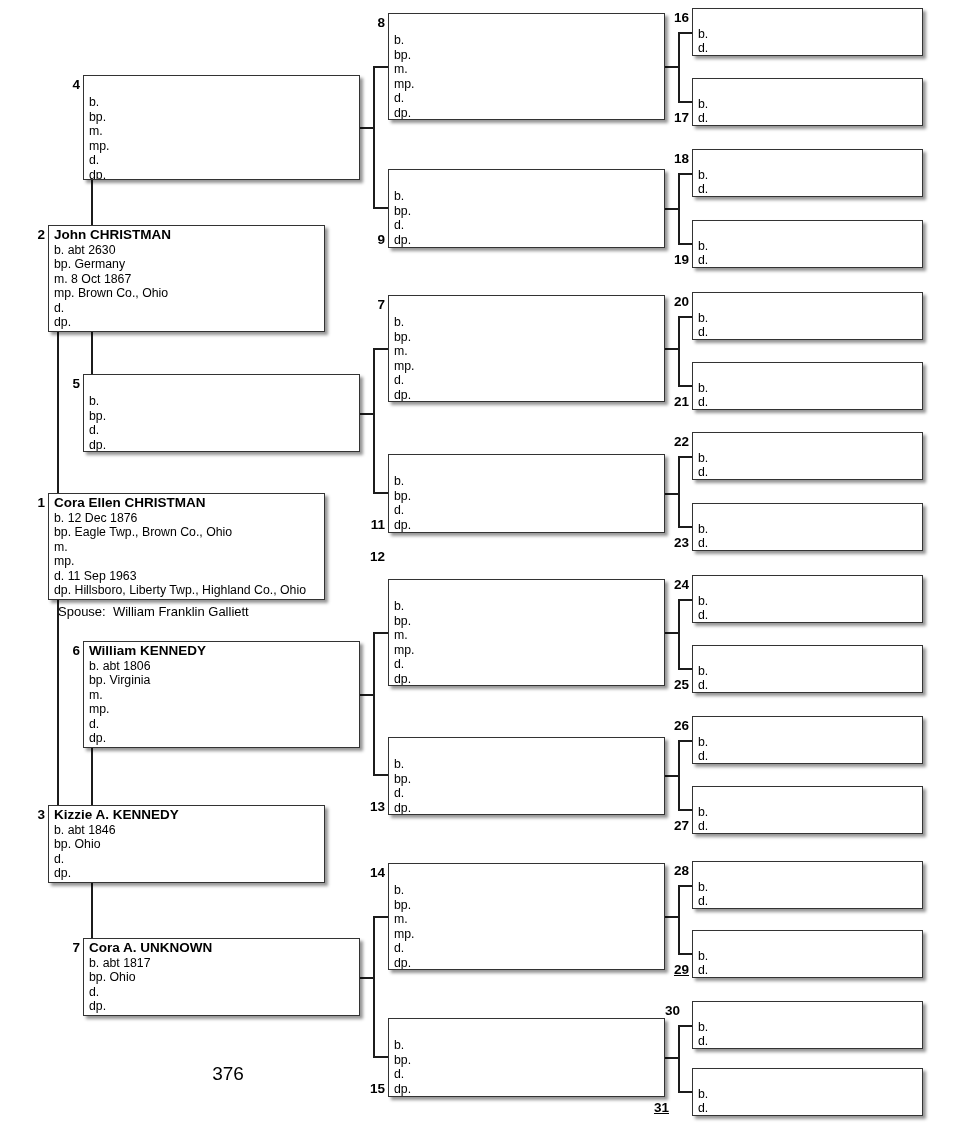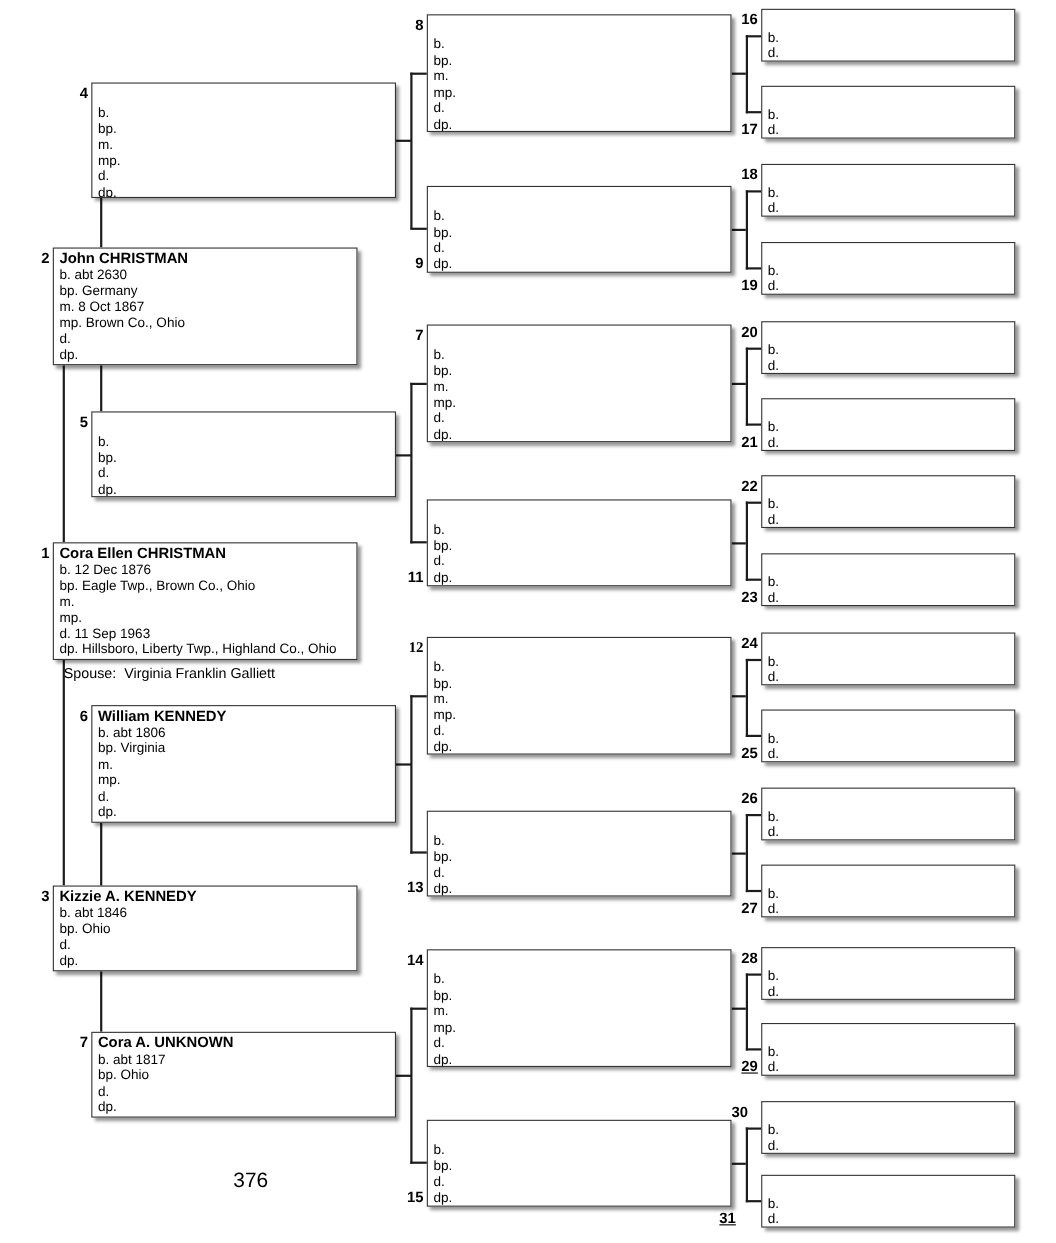--- a/index.html
+++ b/index.html
@@ -186,21 +186,21 @@
       </div>
       <div class="pnum" style="left: 352px; top: 517px;">11</div>
       <div class="pbox noname" style="left: 388px; top: 579px; width: 277px; height: 107px;">
         <div class="pfield">b.</div>
         <div class="pfield">bp.</div>
         <div class="pfield">m.</div>
         <div class="pfield">mp.</div>
         <div class="pfield">d.</div>
         <div class="pfield">dp.</div>
       </div>
-      <div class="pnum" style="left: 352px; top: 581px; font-family: Liberation Serif, serif;">12</div>
+      <div class="pnum" style="left: 352px; top: 549px;">12</div>
       <div class="pbox noname" style="left: 388px; top: 737px; width: 277px; height: 78px;">
         <div class="pfield">b.</div>
         <div class="pfield">bp.</div>
         <div class="pfield">d.</div>
         <div class="pfield">dp.</div>
       </div>
       <div class="pnum" style="left: 352px; top: 799px;">13</div>
       <div class="pbox noname" style="left: 388px; top: 863px; width: 277px; height: 107px;">
         <div class="pfield">b.</div>
         <div class="pfield">bp.</div>
@@ -291,15 +291,15 @@
         <div class="pfield">b.</div>
         <div class="pfield">d.</div>
       </div>
       <div class="pnum" style="left: 656px; top: 1003px; text-align: center;">30</div>
       <div class="pbox tiny" style="left: 692px; top: 1068px; width: 231px; height: 48px;">
         <div class="pfield">b.</div>
         <div class="pfield">d.</div>
       </div>
       <div class="pnum" style="left: 636px; top: 1100px; text-decoration: underline;">31</div>
     </div>
-  <div class="spouse">Spouse:  Virginia Franklin Galliett</div>
+  <div class="spouse">Spouse:  William Franklin Galliett</div>
   <div class="pageno">376</div>
 </div>
 
 </body></html>

